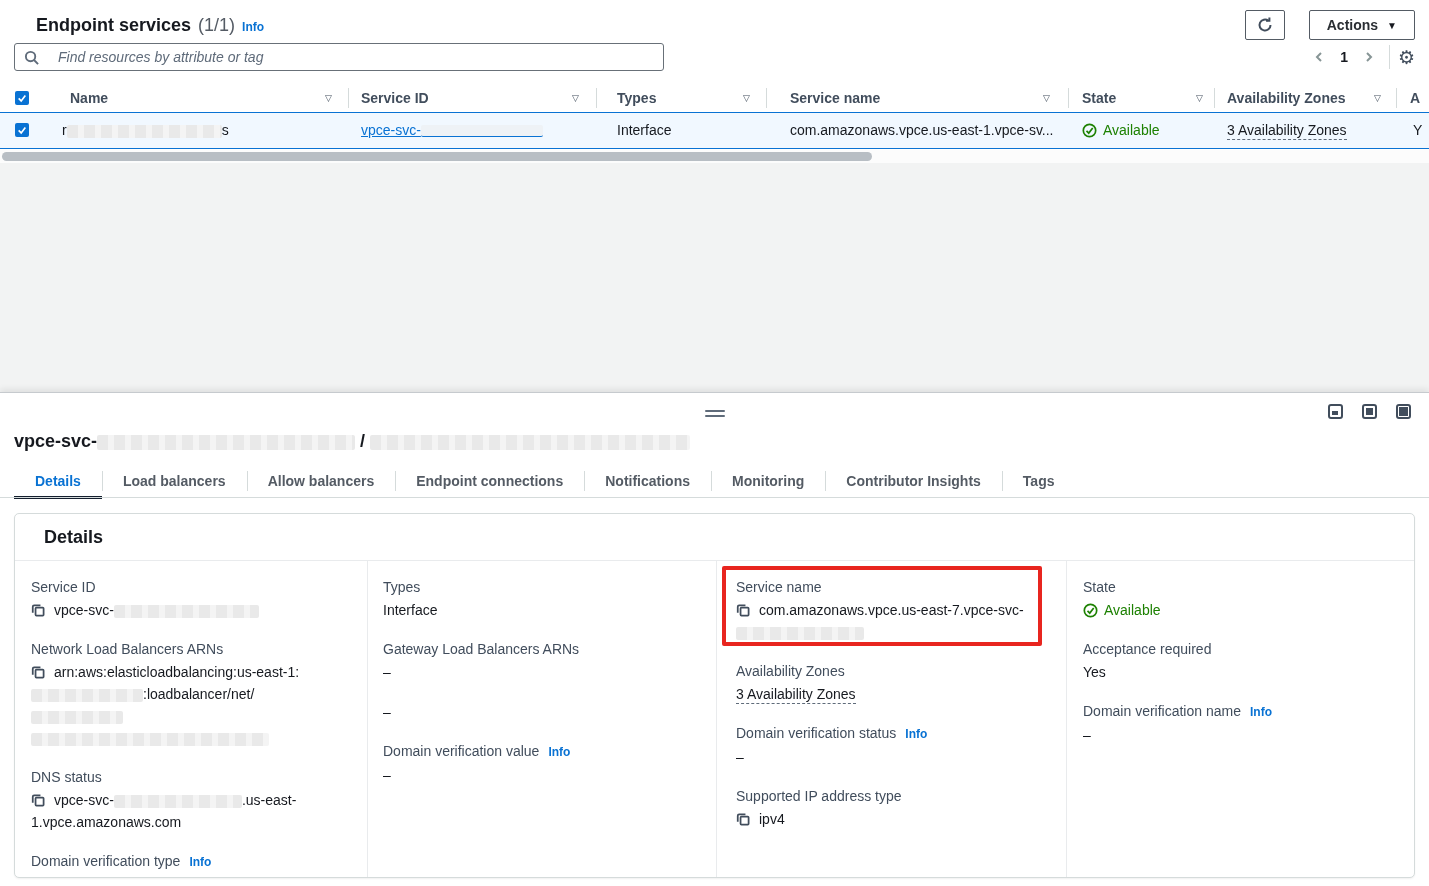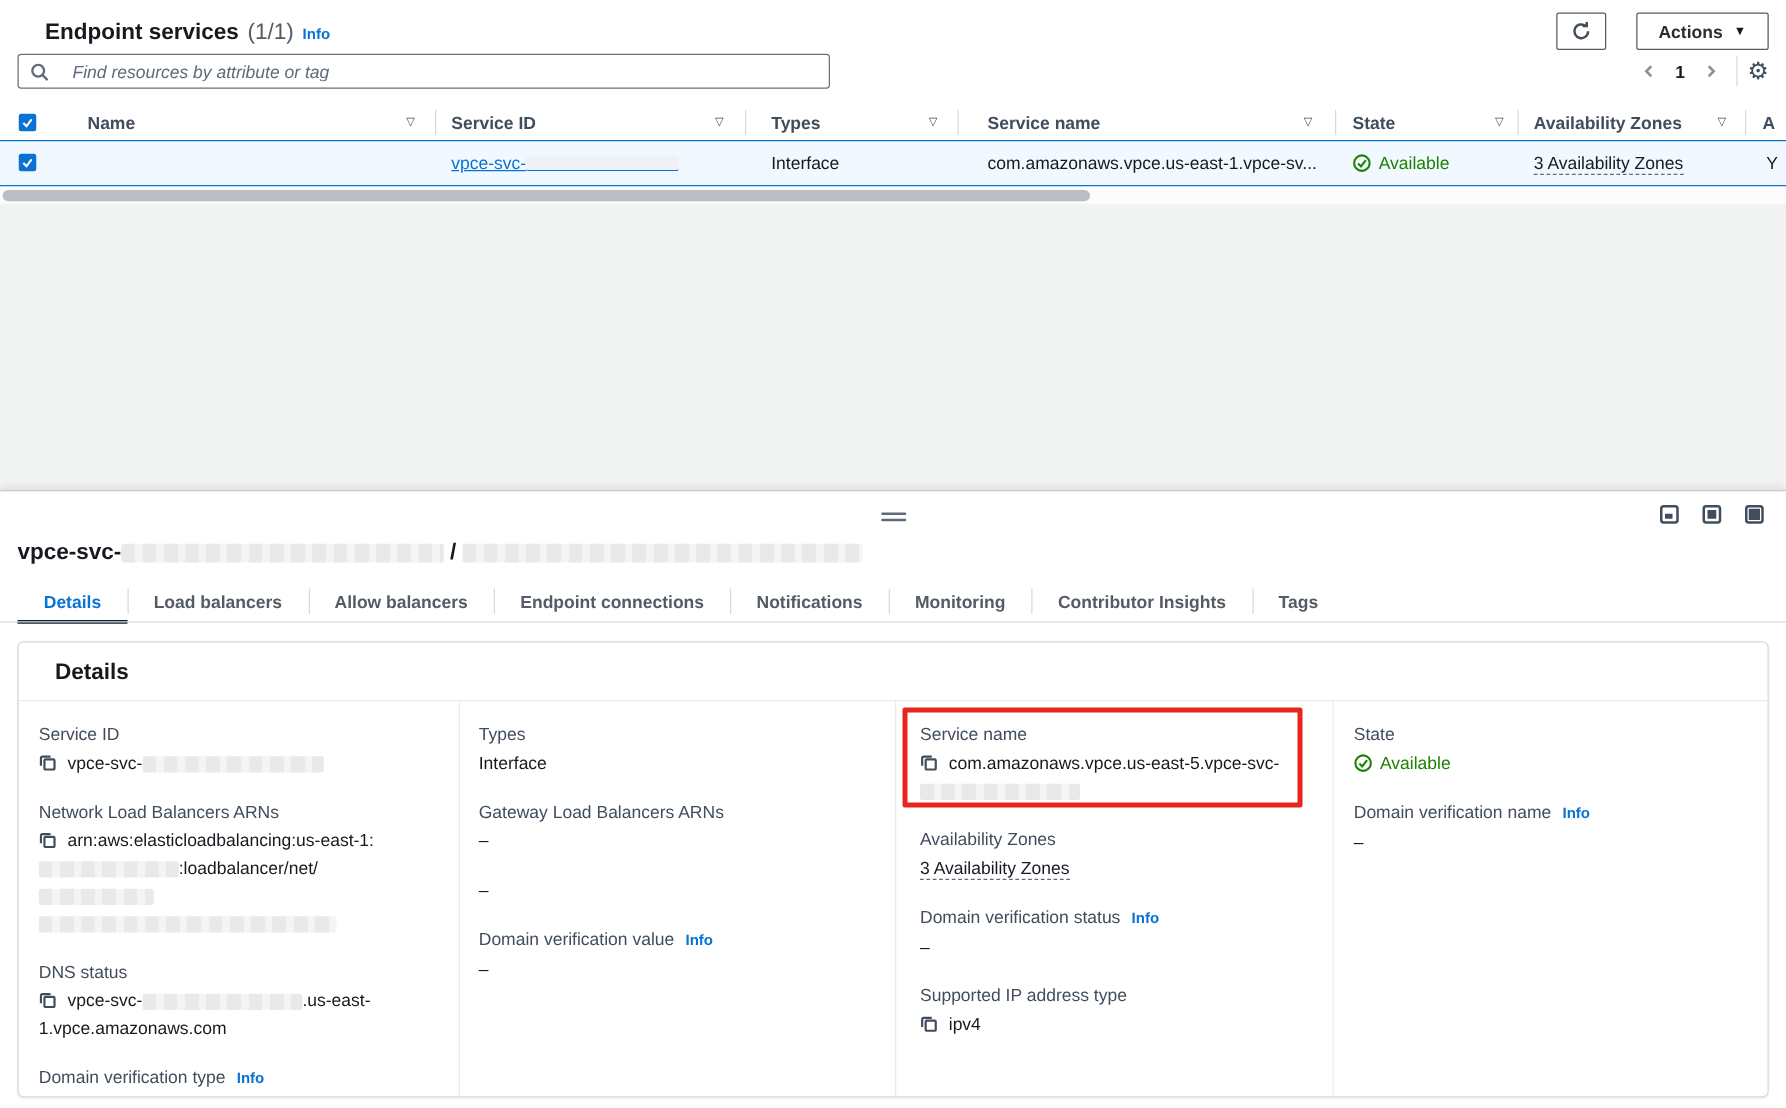--- a/index.html
+++ b/index.html
@@ -174,20 +174,21 @@
   <span class="col-divider" style="left:1396px"></span>
   <span class="th" style="left:1410px">A</span>
 </div>
 
 <div class="table-row">
   <span class="cb" style="left:15px; top:10px;">
     <svg width="10" height="10" viewBox="0 0 12 12">
         <polyline points="2,6.5 5,9.5 10,3" fill="none" stroke="#fff" stroke-width="2"></polyline>
       </svg>
   </span>
+  <span class="td" style="left:62px"><span>r</span><span class="redact" style="width:155px"></span><span>s</span></span>
   <span class="td" style="left:361px"><a class="id-link"><span>vpce-svc-</span><span class="redact link-redact" style="width:122px"></span></a></span>
   <span class="td" style="left:617px">Interface</span>
   <span class="td" style="left:790px">com.amazonaws.vpce.us-east-1.vpce-sv...</span>
   <span class="td" style="left:1082px">
     <span class="state-cell">
       <svg width="15" height="15" viewBox="0 0 16 16">
         <circle cx="8" cy="8" r="6.6" fill="none" stroke="#1d8102" stroke-width="1.8"></circle>
         <polyline points="4.8,8.4 7.2,10.8 11.4,5.4" fill="none" stroke="#1d8102" stroke-width="1.8"></polyline>
       </svg>
       <span>Available</span>
@@ -307,21 +308,21 @@
 
       <div class="col colC">
         <div class="field">
           <div class="flabel">
               <span>Service name</span>
             </div>
           <div class="fvalue" style="width:295px">
             <button class="copy-btn"><svg width="14" height="14" viewBox="0 0 16 16">
                   <rect x="5.2" y="5.2" width="9.2" height="9.2" rx="1" fill="none" stroke="#414d5c" stroke-width="2"></rect>
                   <path d="M10.8,2.6 L3.6,2.6 A1.6,1.6 0 0 0 2,4.2 L2,11" fill="none" stroke="#414d5c" stroke-width="2"></path>
-                </svg></button><span>com.amazonaws.vpce.us-east-5.vpce-svc-</span><span class="redact" style="width:128px"></span>
+                </svg></button><span>com.amazonaws.vpce.us-east-7.vpce-svc-</span><span class="redact" style="width:128px"></span>
           </div>
         </div>
         <div class="field">
           <div class="flabel">
               <span>Availability Zones</span>
             </div>
           <div class="fvalue"><span class="az-link">3 Availability Zones</span></div>
         </div>
         <div class="field">
           <div class="flabel">
@@ -353,20 +354,26 @@
               <svg width="15" height="15" viewBox="0 0 16 16">
                 <circle cx="8" cy="8" r="6.6" fill="none" stroke="#1d8102" stroke-width="1.8"></circle>
                 <polyline points="4.8,8.4 7.2,10.8 11.4,5.4" fill="none" stroke="#1d8102" stroke-width="1.8"></polyline>
               </svg>
               <span>Available</span>
             </span>
           </div>
         </div>
         <div class="field">
           <div class="flabel">
+              <span>Acceptance required</span>
+            </div>
+          <div class="fvalue">Yes</div>
+        </div>
+        <div class="field">
+          <div class="flabel">
               <span>Domain verification name</span>
               <a class="info-link">Info</a>
             </div>
           <div class="fvalue">–</div>
         </div>
       </div>
 
       <div class="red-annotation"></div>
     </div>
   </div>

